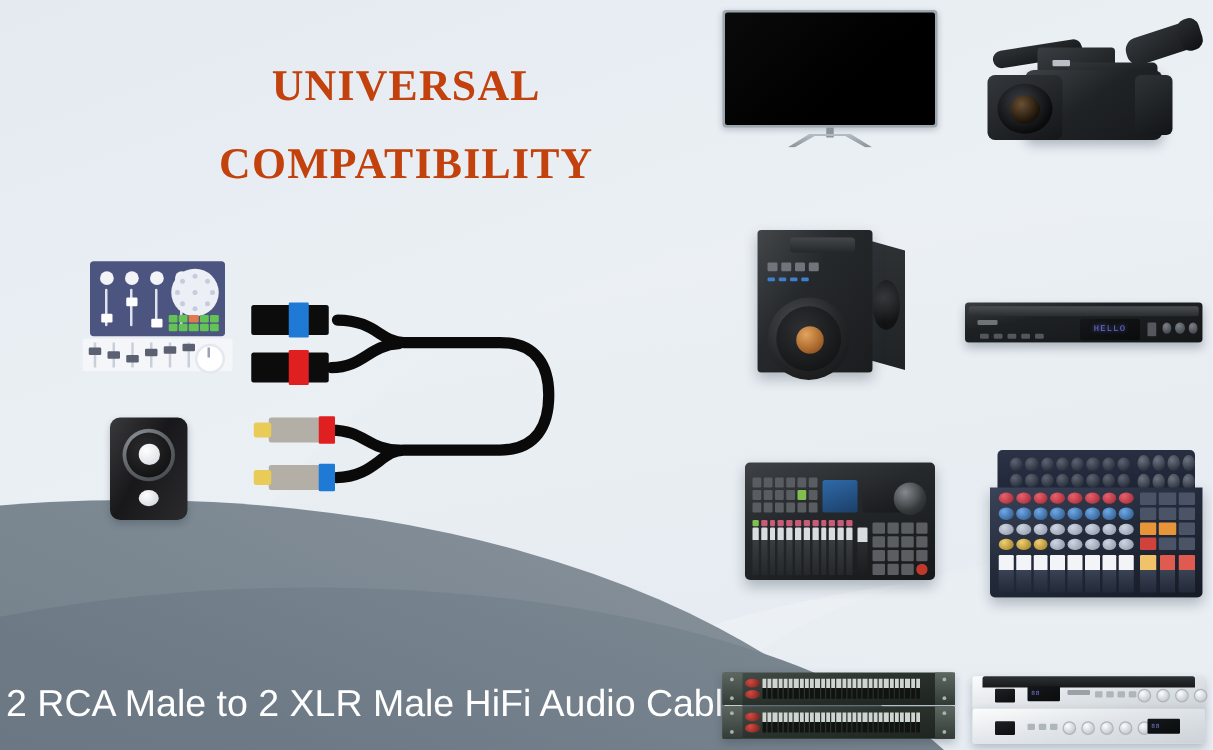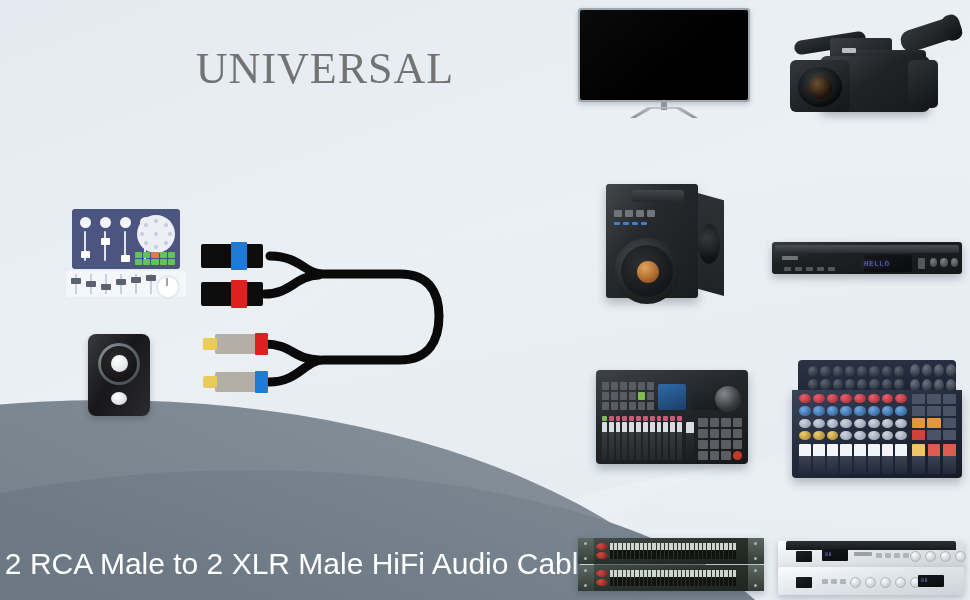--- a/index.html
+++ b/index.html
@@ -30,22 +30,22 @@
     background:linear-gradient(20deg,#63717e 0%,#6d7a85 60%,#7f8a94 100%);}
   .bg-bottom-light{position:absolute;left:330px;top:452px;width:1200px;height:480px;
     border-radius:50%;
     background:linear-gradient(10deg,#e3e9ef 0%,#eaeff4 60%,#f0f3f7 100%);}
   .bg-floor-line{position:absolute;left:560px;top:430px;width:900px;height:330px;
     border-radius:50%;
     background:linear-gradient(5deg,#dfe6ed 0%,#e9eef3 70%);opacity:.8;}
 
   
   .headline{position:absolute;left:90px;top:38px;width:470px;
-    font-family:"Liberation Serif",serif;color:#737373;
-    font-size:44px;line-height:62px;font-weight:400;letter-spacing:1px;text-align:center;}
+    font-family:"Liberation Serif",serif;color:#c2410c;
+    font-size:35px;line-height:62px;font-weight:700;letter-spacing:1px;text-align:center;}
   .headline .l2{display:block;}
 
   
   .caption{position:absolute;color:#ffffff;text-align:center;white-space:nowrap;}
   .cap1{left:0;top:505px;width:600px;font-size:25px;}
   .cap2{left:0;top:547px;width:600px;font-size:30px;}
 
   
   .cable-wrap{position:absolute;left:195px;top:232px;width:260px;height:195px;}
   .cable-wrap svg{display:block;}
@@ -146,21 +146,21 @@
 
   
   .avr{position:absolute;left:772px;top:234px;width:190px;height:46px;}
   .avr-body{position:absolute;left:0;top:8px;width:190px;height:32px;border-radius:3px;
     background:linear-gradient(170deg,#3a3d40 0%,#1e2123 35%,#141618 100%);
     box-shadow:0 4px 8px rgba(40,55,70,.3);}
   .avr-top{position:absolute;left:3px;top:3px;width:184px;height:8px;border-radius:2px;
     background:linear-gradient(180deg,#4a4e52,#2a2d30);}
   .avr-disp{position:absolute;left:92px;top:13px;width:48px;height:17px;border-radius:2px;
     background:linear-gradient(160deg,#151719,#0a0b0c);
-    display:flex;align-items:center;}
+    display:flex;align-items:center;justify-content:center;}
   .avr-disp span{color:#6d6fd8;font-family:"Liberation Mono",monospace;font-size:7px;letter-spacing:1px;
     text-shadow:0 0 4px rgba(109,111,216,.9);}
   .avr-tray{position:absolute;left:146px;top:16px;width:7px;height:11px;border-radius:1px;background:#54585c;}
   .avr-knobs{position:absolute;left:158px;top:16px;width:28px;height:12px;display:flex;gap:3px;}
   .avr-knobs i{width:9px;height:9px;border-radius:50%;
     background:radial-gradient(circle at 35% 30%,#7b8187,#34383b);}
   .avr-btns{position:absolute;left:12px;top:25px;width:66px;height:6px;display:flex;gap:4px;}
   .avr-btns i{width:7px;height:4px;background:#53575b;border-radius:1px;}
   .avr-logo{position:absolute;left:10px;top:14px;width:16px;height:4px;background:#6e7378;border-radius:1px;}
 
@@ -271,20 +271,21 @@
   <div class="bg-dark-topleft"></div>
   <div class="bg-light-ellipse"></div>
   <div class="bg-mid-sheen"></div>
   <div class="bg-bottom-light"></div>
   <div class="bg-floor-line"></div>
   <div class="bg-bottom-dark"></div>
   <div class="bg-bottom-dark2"></div>
 
   <div class="headline">
     <span class="l1">UNIVERSAL</span>
+    <span class="l2">COMPATIBILITY</span>
   </div>
 
   <div class="caption cap2">2 RCA Male to 2 XLR Male HiFi Audio Cable</div>
 
   <div class="mixer-icon">
     <div class="mx-panel">
       <div class="mx-knob" style="left:8px;"></div>
       <div class="mx-knob" style="left:28px;"></div>
       <div class="mx-knob" style="left:48px;"></div>
       <div class="mx-knob" style="left:68px;"></div>

